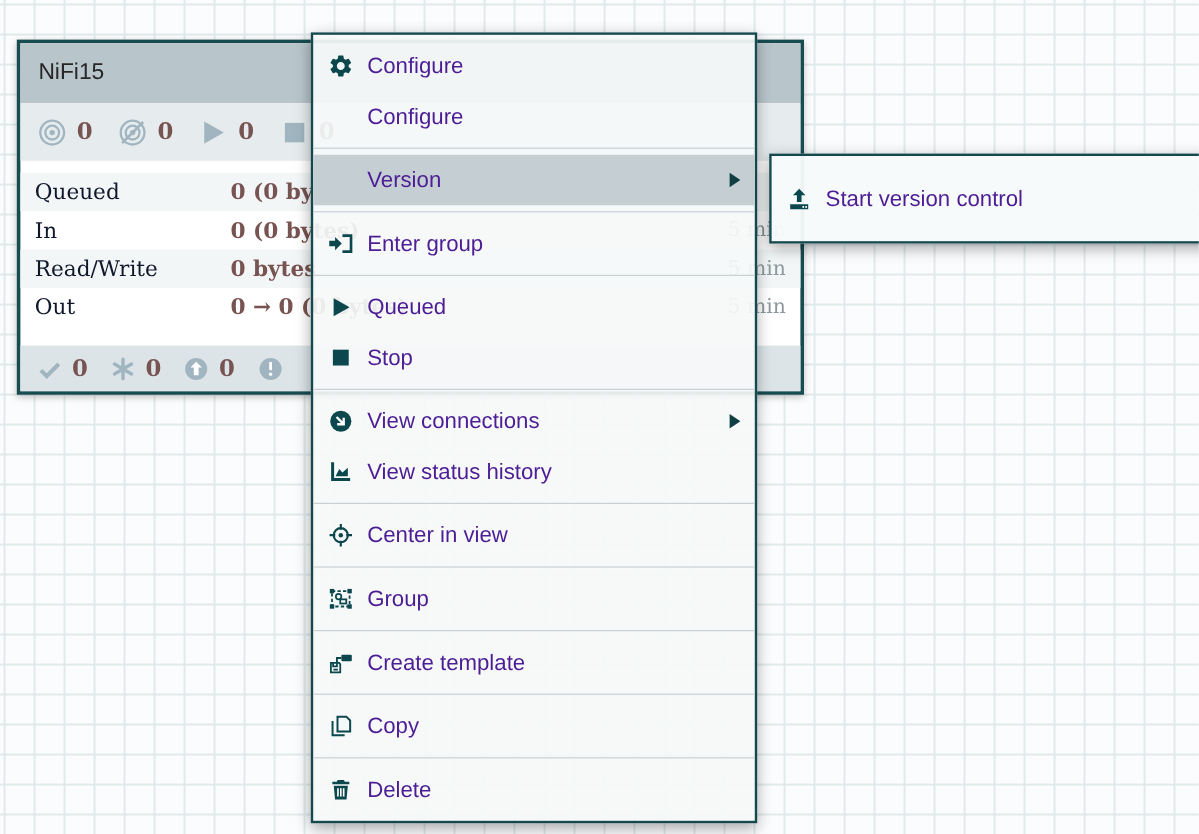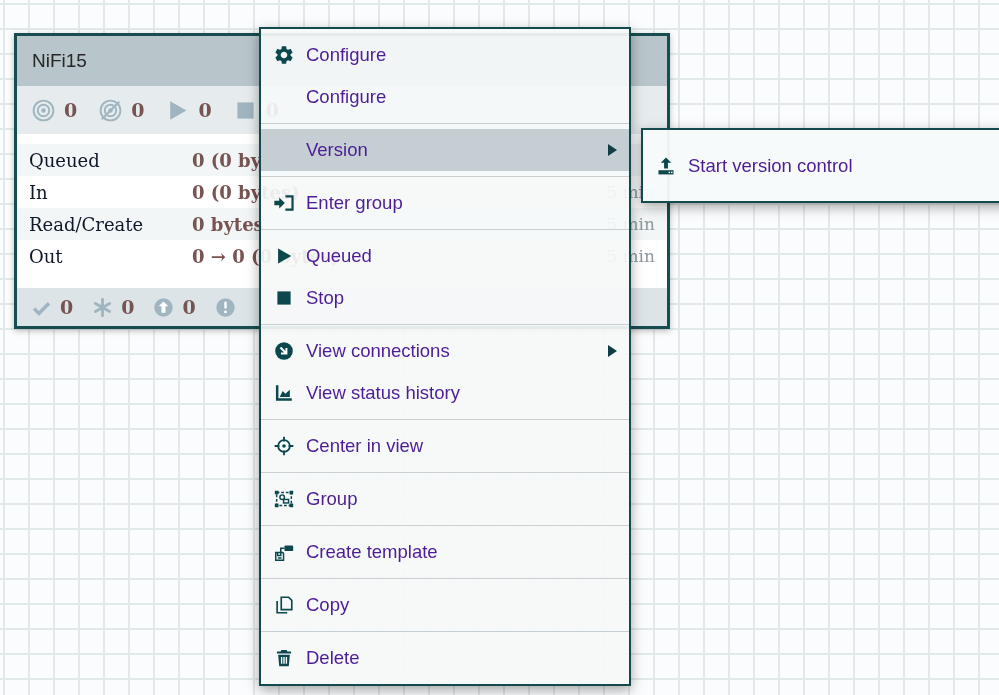--- a/index.html
+++ b/index.html
@@ -136,21 +136,21 @@
           <span class="pg-label">Queued</span>
           <span class="pg-value">0 (0 bytes)</span>
           <span class="pg-time"></span>
         </div>
         <div class="pg-row">
           <span class="pg-label">In</span>
           <span class="pg-value">0 (0 bytes)</span>
           <span class="pg-time">5 min</span>
         </div>
         <div class="pg-row alt">
-          <span class="pg-label">Read/Create</span>
+          <span class="pg-label">Read/Write</span>
           <span class="pg-value">0 bytes</span>
           <span class="pg-time">5 min</span>
         </div>
         <div class="pg-row">
           <span class="pg-label">Out</span>
           <span class="pg-value">0 → 0 (0 bytes)</span>
           <span class="pg-time">5 min</span>
         </div>
       </div>
     <div class="pg-footer" id="pg-footer">

